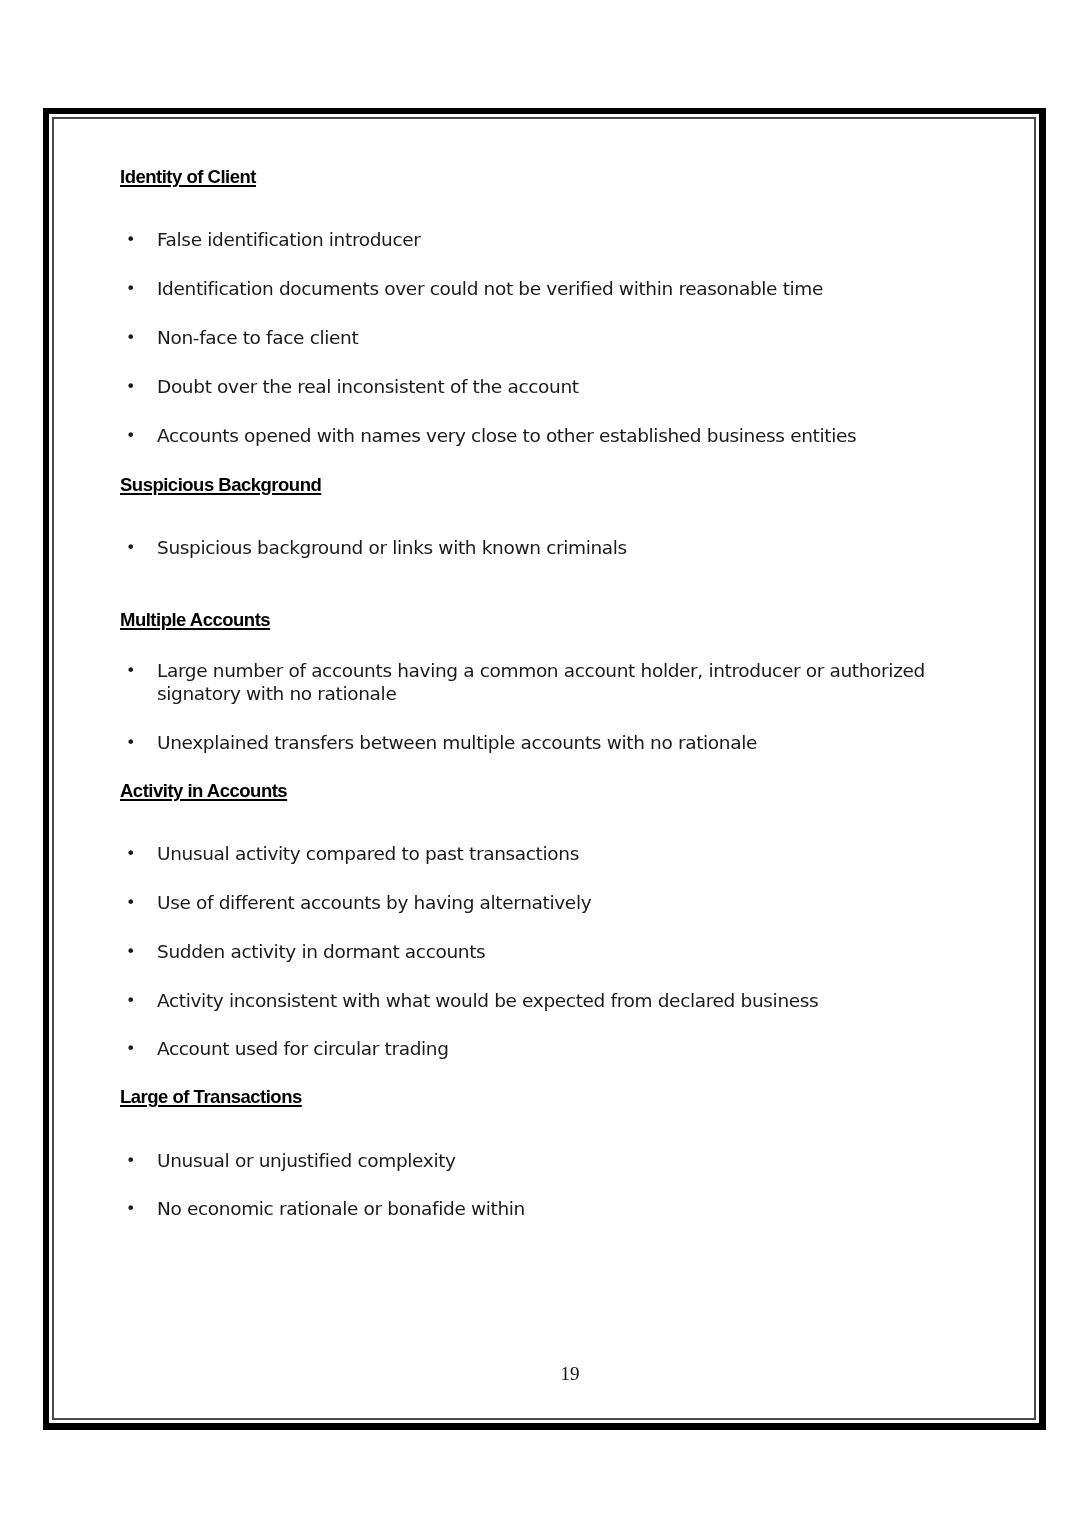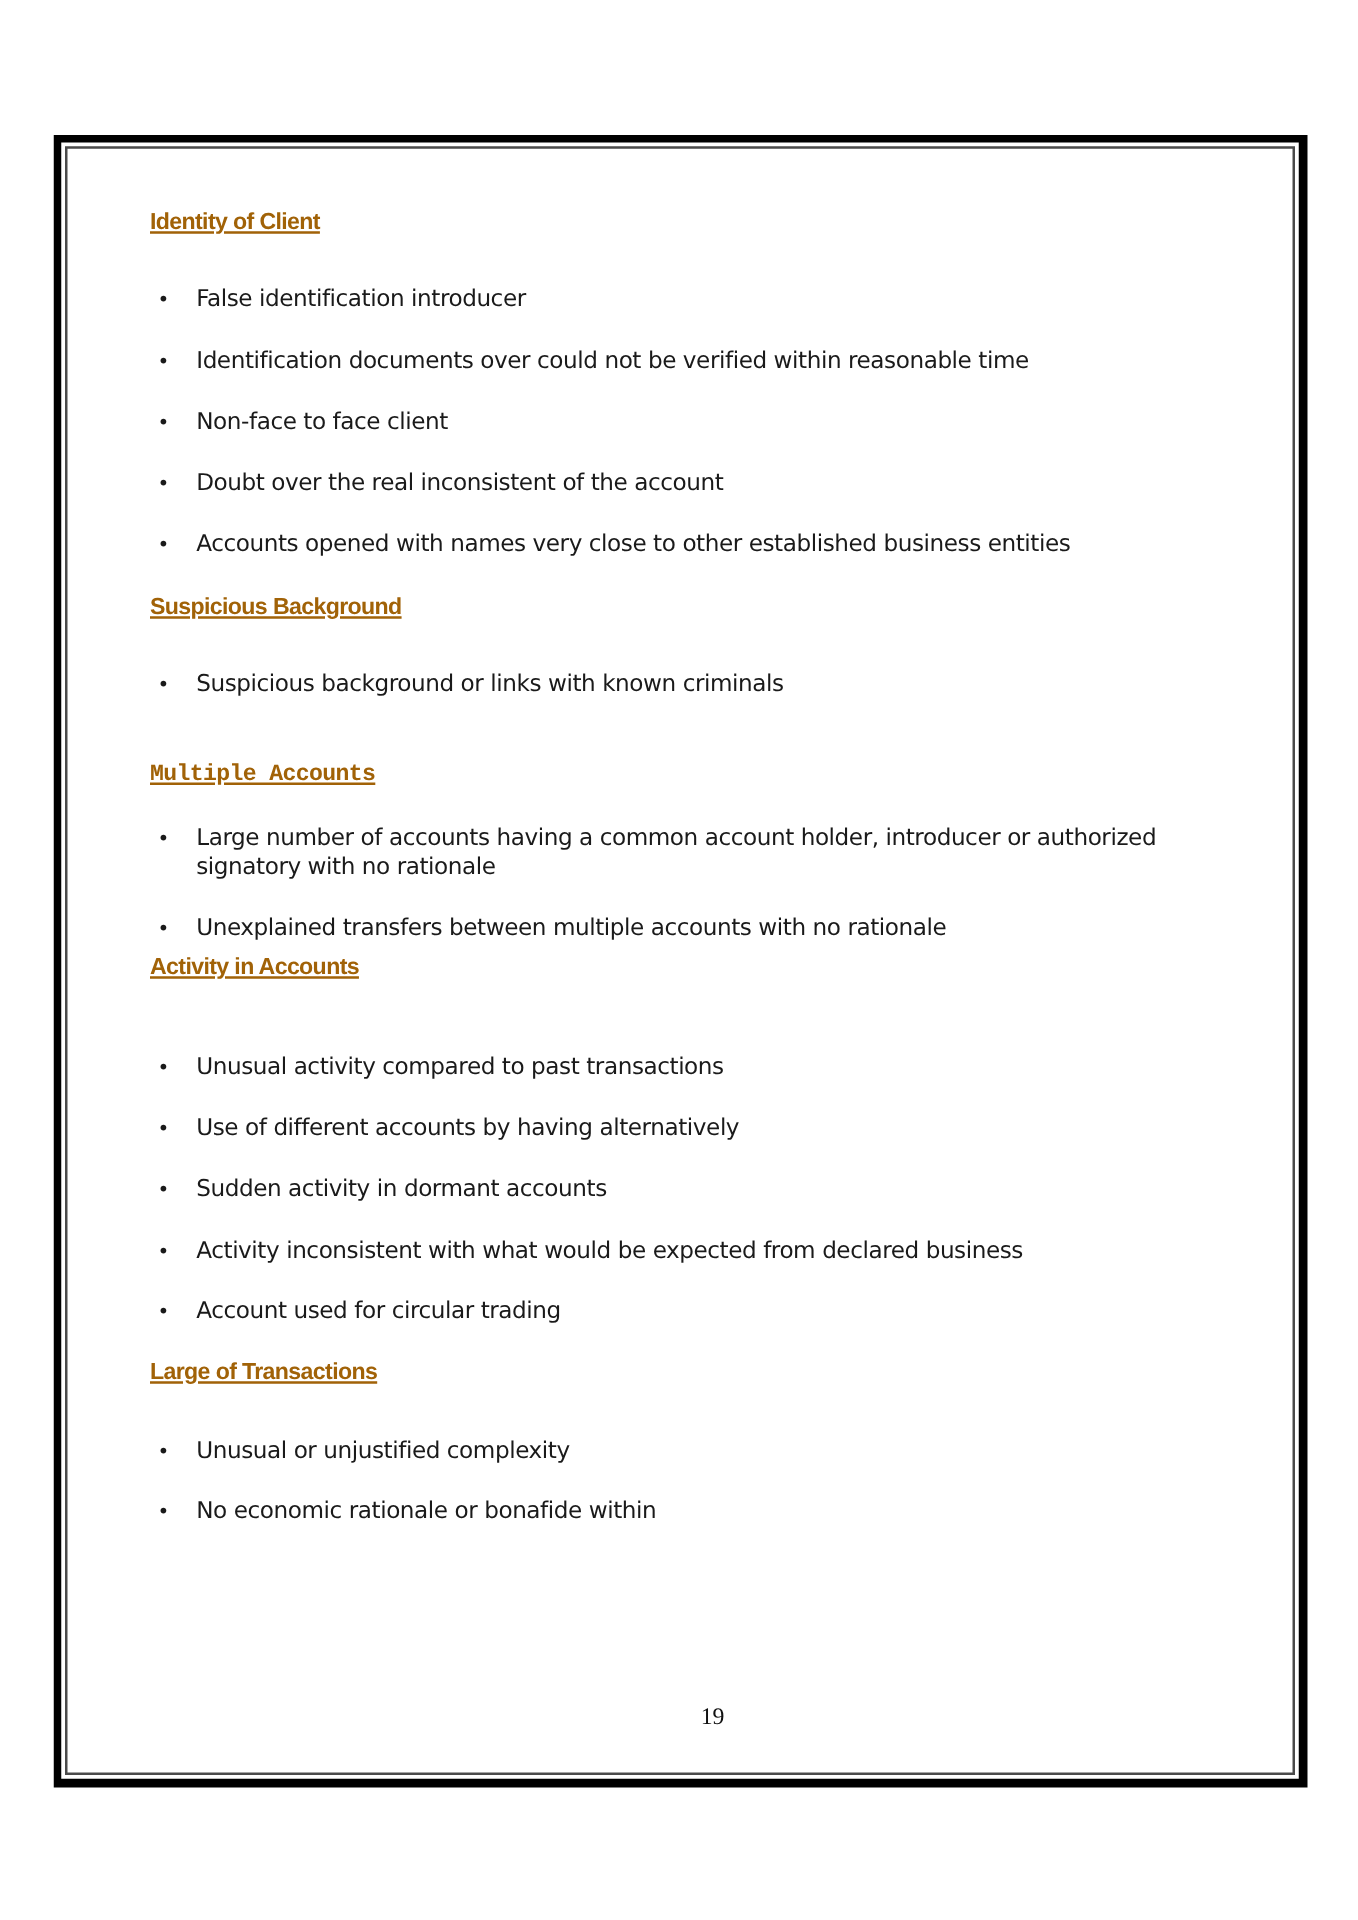--- a/index.html
+++ b/index.html
@@ -45,21 +45,21 @@
     .heading {
       position: absolute;
       left: 120px;
       font-family: "Liberation Sans", sans-serif;
       font-weight: bold;
       font-size: 18.5px;
       text-decoration: underline;
       text-underline-offset: 2px;
       text-decoration-thickness: 1.5px;
       letter-spacing: -0.5px;
-      color: #a16207;
+      color: #000000;
       white-space: nowrap;
       line-height: 22px;
     }
     .item {
       position: absolute;
       left: 120px;
       width: 880px;
       font-size: 18.5px;
       line-height: 23px;
       letter-spacing: -0.35px;
@@ -119,32 +119,32 @@
     <span class="item-text">Accounts opened with names very close to other established business entities</span>
   </div>
 
   <div class="heading" style="top:474px;">Suspicious Background</div>
 
   <div class="item" style="top:536px;">
     <span class="bullet">•</span>
     <span class="item-text">Suspicious background or links with known criminals</span>
   </div>
 
-  <div class="heading" style="top:609px;font-family:Liberation Mono, monospace;">Multiple Accounts</div>
+  <div class="heading" style="top:609px;">Multiple Accounts</div>
 
   <div class="item" style="top:659px; width:860px;">
     <span class="bullet">•</span>
     <span class="item-text">Large number of accounts having a common account holder, introducer or authorized signatory with no rationale</span>
   </div>
   <div class="item" style="top:731px;">
     <span class="bullet">•</span>
     <span class="item-text">Unexplained transfers between multiple accounts with no rationale</span>
   </div>
 
-  <div class="heading" style="top:762px;">Activity in Accounts</div>
+  <div class="heading" style="top:780px;">Activity in Accounts</div>
 
   <div class="item" style="top:842px;">
     <span class="bullet">•</span>
     <span class="item-text">Unusual activity compared to past transactions</span>
   </div>
   <div class="item" style="top:891px;">
     <span class="bullet">•</span>
     <span class="item-text">Use of different accounts by having alternatively</span>
   </div>
   <div class="item" style="top:940px;">

